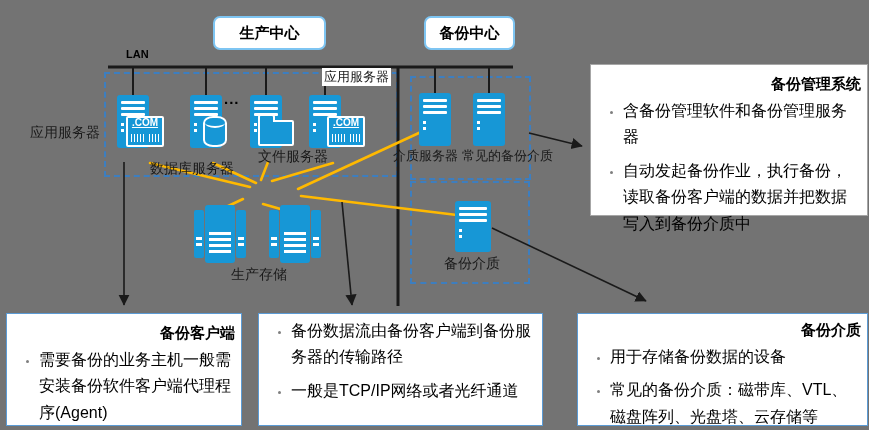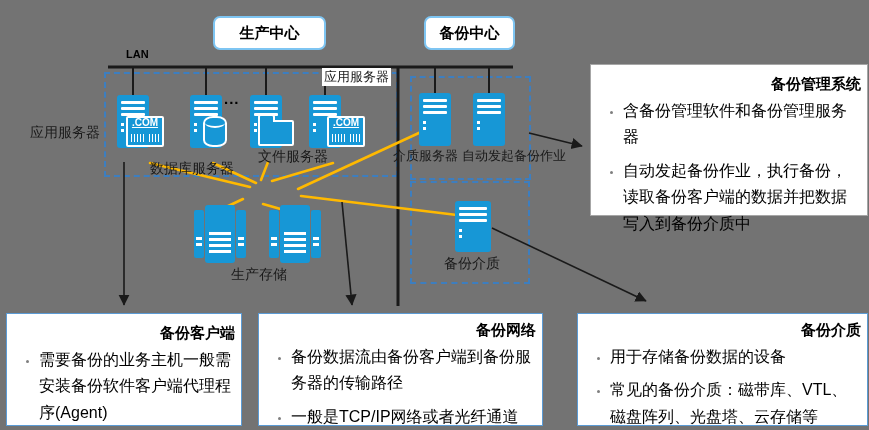--- a/index.html
+++ b/index.html
@@ -182,21 +182,21 @@
       <i class="dot d2"></i>
   </div>
   <div class="server node" style="left:473px;top:93px;">
     <i class="st st1"></i>
       <i class="st st2"></i>
       <i class="st st3"></i>
       <i class="dot d1"></i>
       <i class="dot d2"></i>
   </div>
   <div class="lbl small-label" style="left:393px;top:147px;">介质服务器</div>
-  <div class="lbl small-label" style="left:462px;top:147px;">自动发起备份作业</div>
+  <div class="lbl small-label" style="left:462px;top:147px;">常见的备份介质</div>
 
   <div class="server big node" style="left:455px;top:201px;">
     <i class="st st1"></i>
       <i class="st st2"></i>
       <i class="st st3"></i>
       <i class="dot d1"></i>
       <i class="dot d2"></i>
   </div>
   <div class="lbl" style="left:444px;top:255px;">备份介质</div>
 
@@ -232,21 +232,20 @@
   </div>
 
   <div class="panel blue-border" style="left:6px;top:313px;width:234px;height:111px;">
     <div class="ptitle">备份客户端</div>
     <ul>
       <li>需要备份的业务主机一般需安装备份软件客户端代理程序(Agent)</li>
     </ul>
   </div>
 
   <div class="panel blue-border" style="left:258px;top:313px;width:283px;height:111px;">
-    <div class="ptitle" style="margin-top:7px;">备份网络</div>
     <ul>
       <li>备份数据流由备份客户端到备份服务器的传输路径</li>
       <li>一般是TCP/IP网络或者光纤通道</li>
     </ul>
   </div>
 
   <div class="panel blue-border" style="left:577px;top:313px;width:289px;height:111px;">
     <div class="ptitle" style="margin-top:7px;">备份介质</div>
     <ul>
       <li>用于存储备份数据的设备</li>

